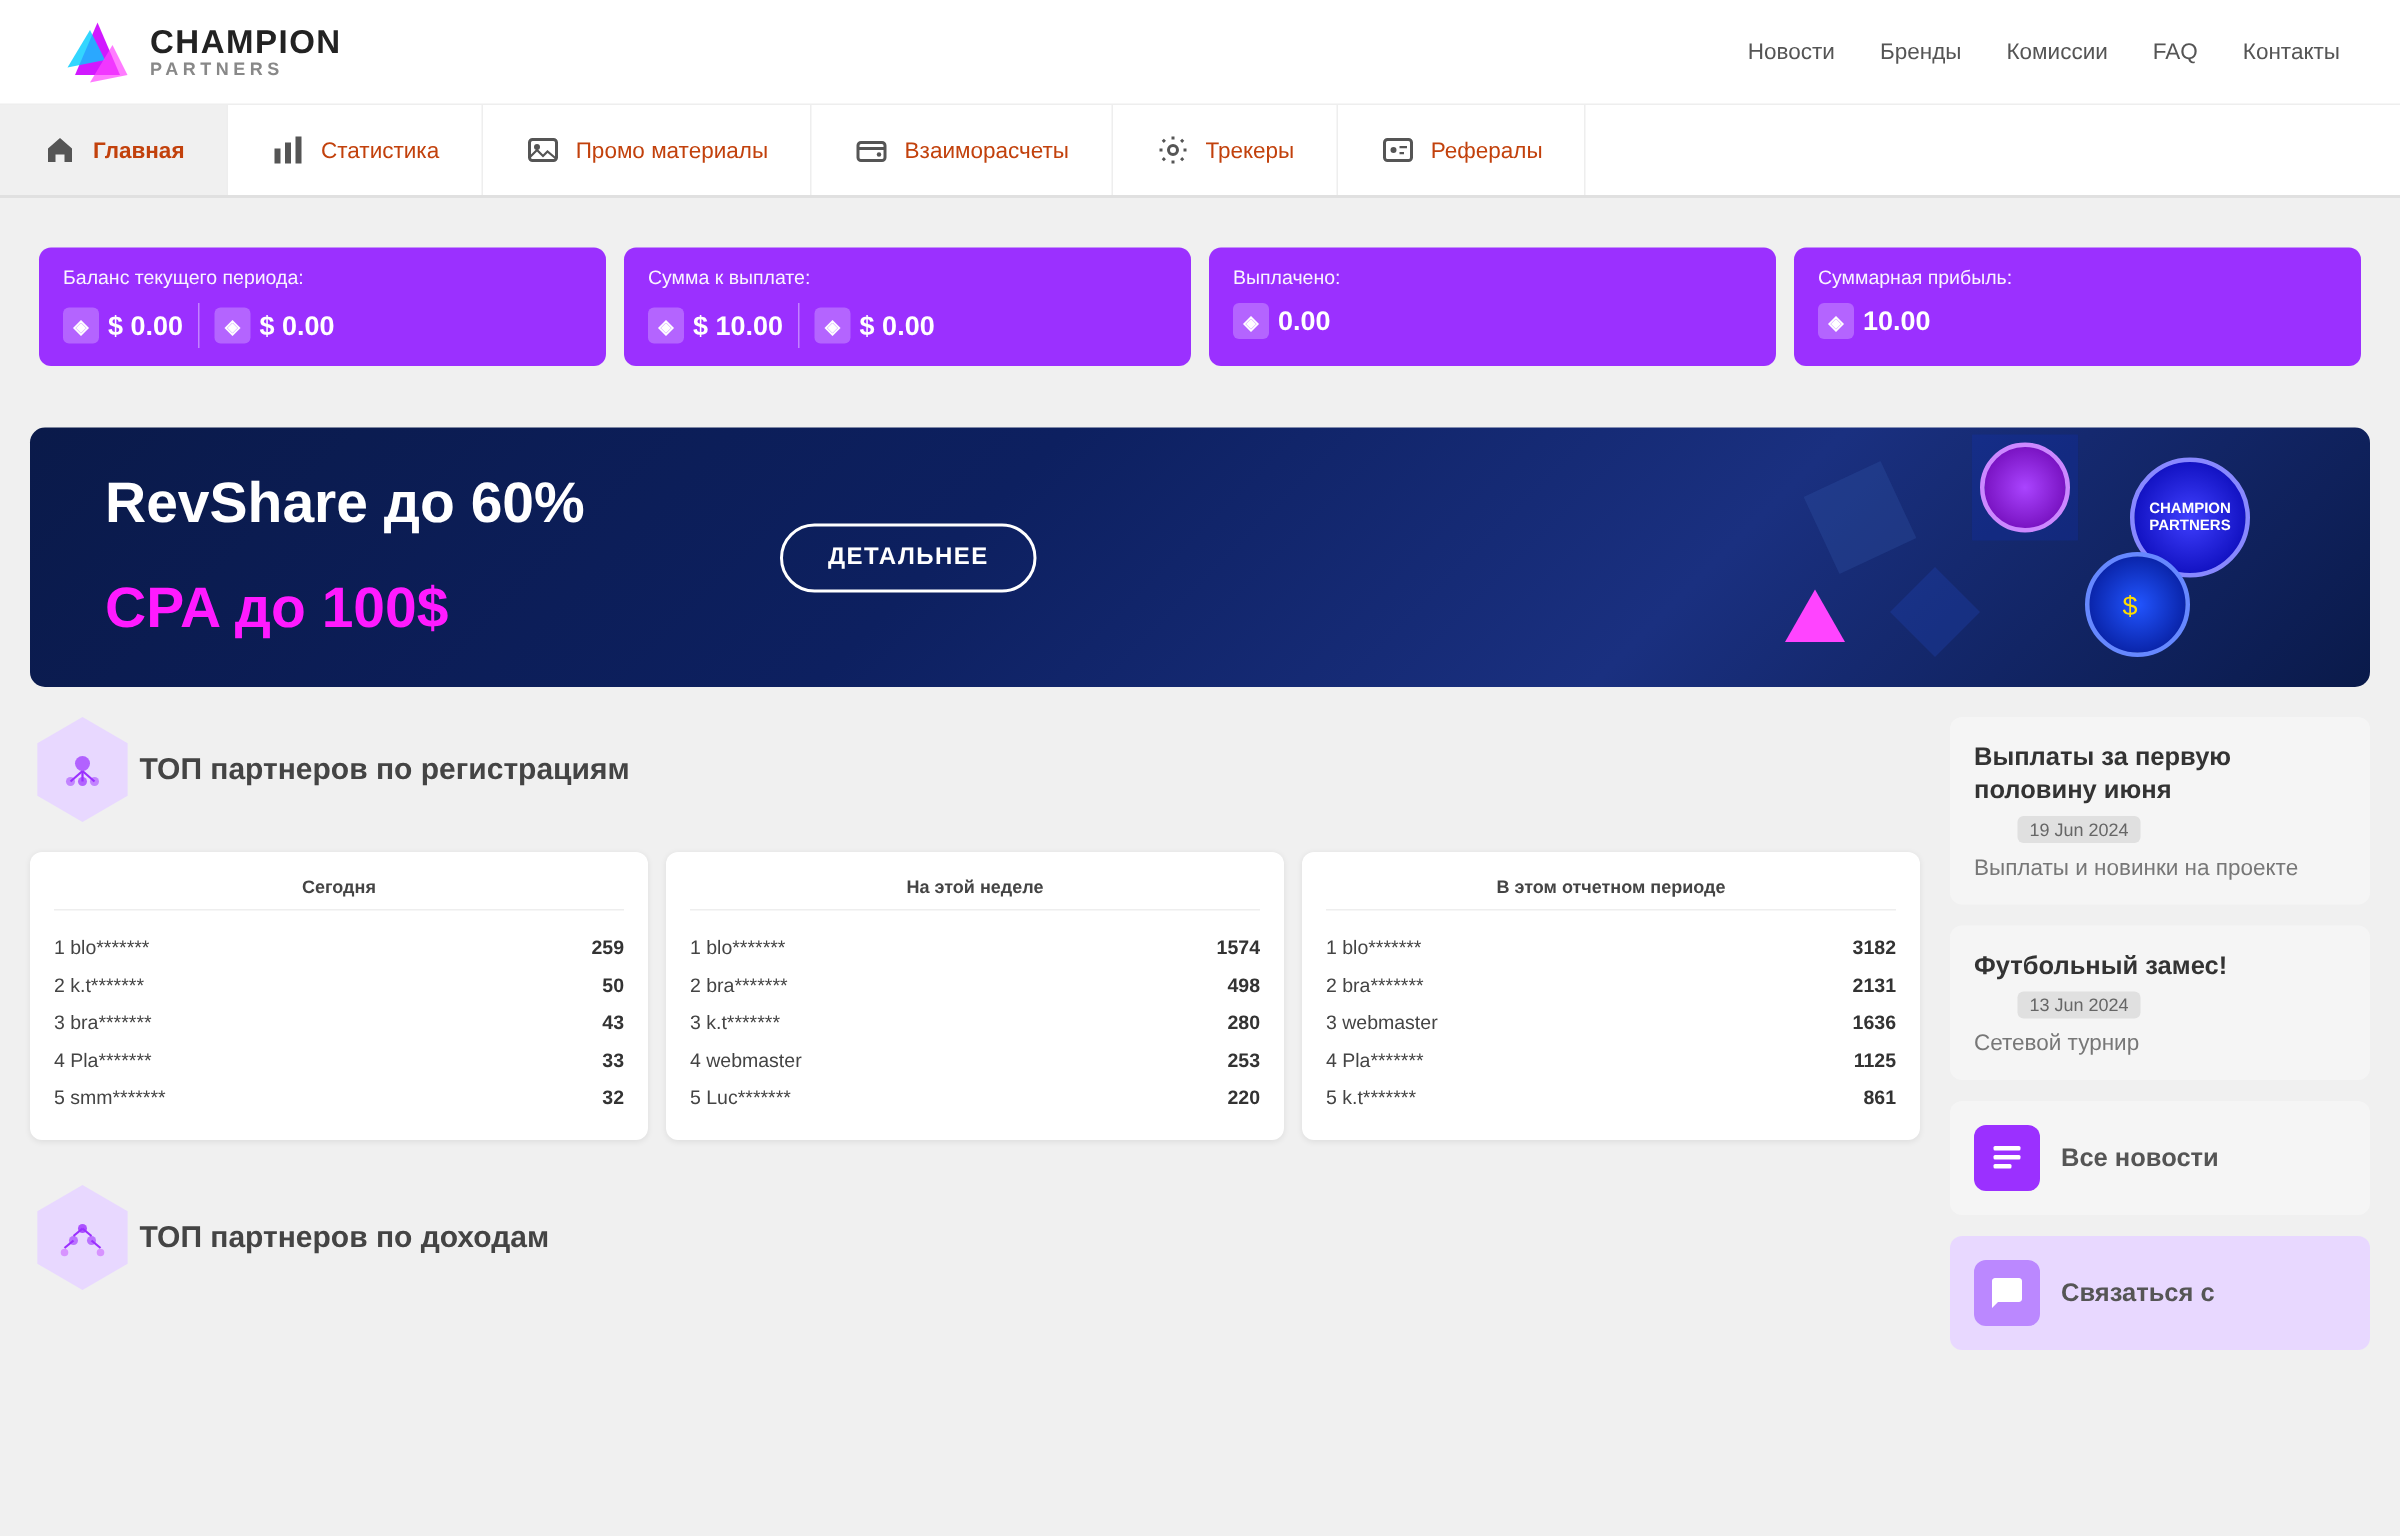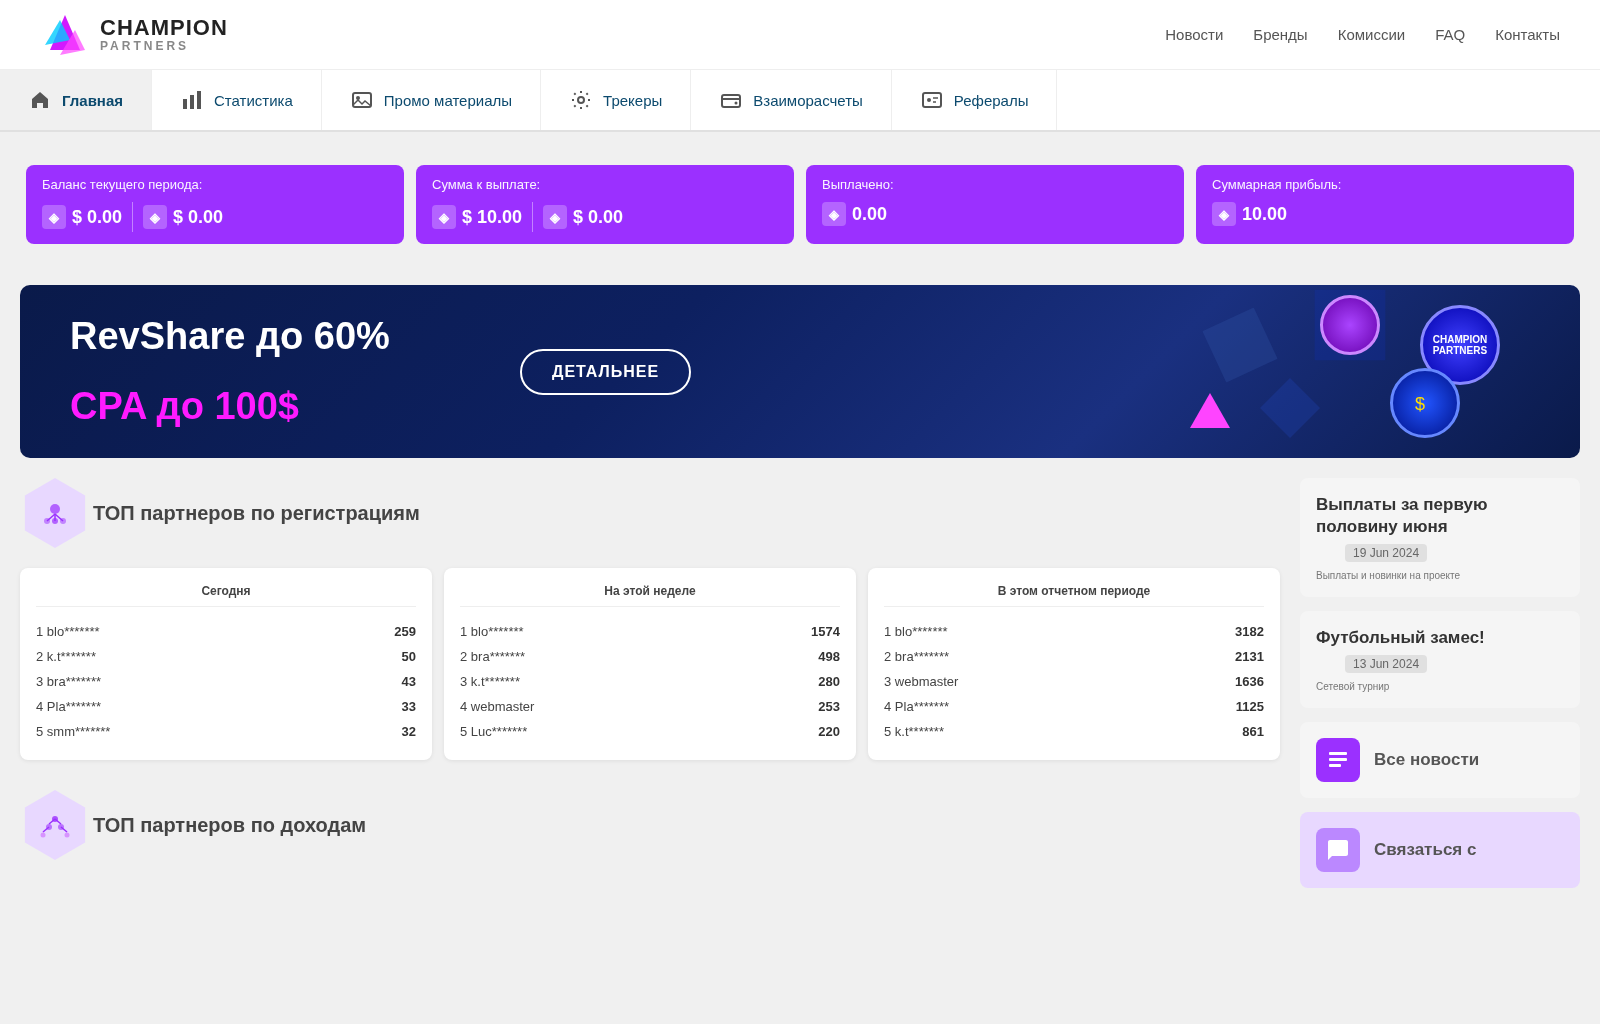--- a/index.html
+++ b/index.html
@@ -10,21 +10,21 @@
     .logo { display: flex; align-items: center; gap: 10px; }
     .logo-icon { width: 50px; height: 50px; }
     .logo-text { display: flex; flex-direction: column; line-height: 1.1; }
     .logo-champion { font-size: 22px; font-weight: 900; color: #222; letter-spacing: 1px; }
     .logo-partners { font-size: 12px; font-weight: 600; color: #888; letter-spacing: 3px; }
     .top-nav { display: flex; gap: 30px; }
     .top-nav a { text-decoration: none; color: #555; font-size: 15px; }
 
     
     .nav-bar { background: #fff; display: flex; align-items: stretch; border-bottom: 2px solid #e0e0e0; }
-    .nav-item { display: flex; align-items: center; gap: 10px; padding: 0 28px; height: 60px; cursor: pointer; color: #0c4a6e; font-size: 15px; border-right: 1px solid #eee; }
+    .nav-item { display: flex; align-items: center; gap: 10px; padding: 0 28px; height: 60px; cursor: pointer; color: #c2410c; font-size: 15px; border-right: 1px solid #eee; }
     .nav-item:first-child { background: #f0f0f0; font-weight: 600; }
     .nav-icon { width: 24px; height: 24px; display: flex; align-items: center; justify-content: center; }
 
     
     .stats-bar { display: flex; gap: 0; padding: 33px 20px; background: #f0f0f0; }
     .stat-card { flex: 1; background: #9b30ff; border-radius: 8px; padding: 12px 16px; margin: 0 6px; color: #fff; }
     .stat-title { font-size: 13px; margin-bottom: 10px; opacity: 0.95; }
     .stat-values { display: flex; align-items: center; gap: 10px; }
     .stat-val { display: flex; align-items: center; gap: 6px; font-size: 18px; font-weight: 700; }
     .stat-val .icon-box { background: rgba(255,255,255,0.25); border-radius: 4px; width: 24px; height: 24px; display: flex; align-items: center; justify-content: center; font-size: 13px; }
@@ -59,21 +59,21 @@
     .top-table { flex: 1; background: #fff; border-radius: 8px; padding: 16px; box-shadow: 0 1px 4px rgba(0,0,0,0.08); }
     .table-header { text-align: center; font-size: 12px; font-weight: 600; color: #444; margin-bottom: 12px; padding-bottom: 8px; border-bottom: 1px solid #eee; }
     .table-row { display: flex; justify-content: space-between; padding: 5px 0; font-size: 13px; color: #555; }
     .table-row span:first-child { color: #444; }
     .table-row span:last-child { font-weight: 600; color: #333; }
 
     
     .news-item { background: #f5f5f5; border-radius: 8px; padding: 16px; margin-bottom: 14px; }
     .news-title { font-size: 17px; font-weight: 600; color: #333; margin-bottom: 6px; line-height: 1.3; }
     .news-date { display: inline-block; background: #e0e0e0; color: #666; font-size: 12px; padding: 2px 8px; border-radius: 4px; margin-bottom: 8px; margin-left: 29px; }
-    .news-desc { font-size: 10px; color: #777; }
+    .news-desc { font-size: 15px; color: #777; }
 
     
     .sidebar-btn { display: flex; align-items: center; gap: 14px; background: #f5f5f5; border-radius: 8px; padding: 16px; margin-bottom: 14px; cursor: pointer; }
     .sidebar-btn-icon { width: 44px; height: 44px; background: #9b30ff; border-radius: 8px; display: flex; align-items: center; justify-content: center; }
     .sidebar-btn-label { font-size: 17px; font-weight: 600; color: #555; }
 
     
     .section2 { margin-top: 10px; }
     .section2 .section-header { margin-bottom: 0; }
 
@@ -132,35 +132,35 @@
           <rect x="2" y="4" width="18" height="14" rx="2" stroke="#555" stroke-width="2" fill="none"></rect>
           <circle cx="7" cy="9" r="2" fill="#555"></circle>
           <path d="M2 16l5-5 4 4 3-3 6 5" stroke="#555" stroke-width="1.5" fill="none"></path>
         </svg>
     </div>
     <span>Промо материалы</span>
   </div>
   <div class="nav-item">
     <div class="nav-icon">
       <svg width="22" height="22" viewBox="0 0 22 22" fill="none">
-          <circle cx="11" cy="11" r="3" stroke="#555" stroke-width="2"></circle>
-          <path d="M11 2v2M11 18v2M2 11h2M18 11h2M4.2 4.2l1.4 1.4M16.4 16.4l1.4 1.4M4.2 17.8l1.4-1.4M16.4 5.6l1.4-1.4" stroke="#555" stroke-width="2"></path>
-        </svg>
-    </div>
-    <span>Трекеры</span>
-  </div>
-  <div class="nav-item">
-    <div class="nav-icon">
-      <svg width="22" height="22" viewBox="0 0 22 22" fill="none">
           <rect x="2" y="6" width="18" height="12" rx="2" stroke="#555" stroke-width="2" fill="none"></rect>
           <path d="M2 10h18" stroke="#555" stroke-width="2"></path>
           <circle cx="16" cy="14" r="1.5" fill="#555"></circle>
         </svg>
     </div>
     <span>Взаиморасчеты</span>
+  </div>
+  <div class="nav-item">
+    <div class="nav-icon">
+      <svg width="22" height="22" viewBox="0 0 22 22" fill="none">
+          <circle cx="11" cy="11" r="3" stroke="#555" stroke-width="2"></circle>
+          <path d="M11 2v2M11 18v2M2 11h2M18 11h2M4.2 4.2l1.4 1.4M16.4 16.4l1.4 1.4M4.2 17.8l1.4-1.4M16.4 5.6l1.4-1.4" stroke="#555" stroke-width="2"></path>
+        </svg>
+    </div>
+    <span>Трекеры</span>
   </div>
   <div class="nav-item">
     <div class="nav-icon">
       <svg width="22" height="22" viewBox="0 0 22 22" fill="none">
           <rect x="2" y="4" width="18" height="14" rx="2" stroke="#555" stroke-width="2" fill="none"></rect>
           <circle cx="8" cy="11" r="2" fill="#555"></circle>
           <path d="M12 9h5M12 13h3" stroke="#555" stroke-width="1.5"></path>
         </svg>
     </div>
     <span>Рефералы</span>

